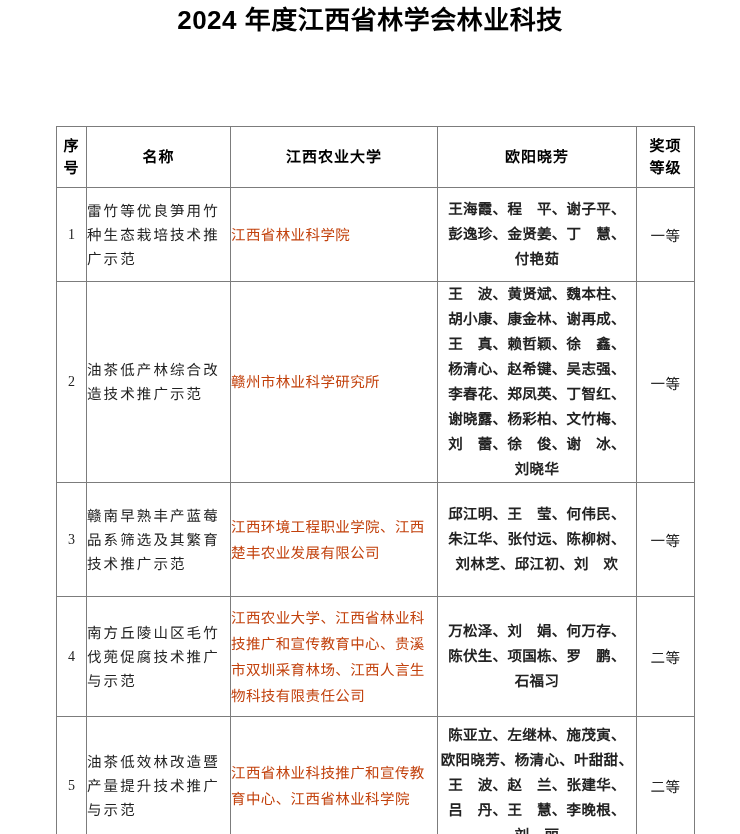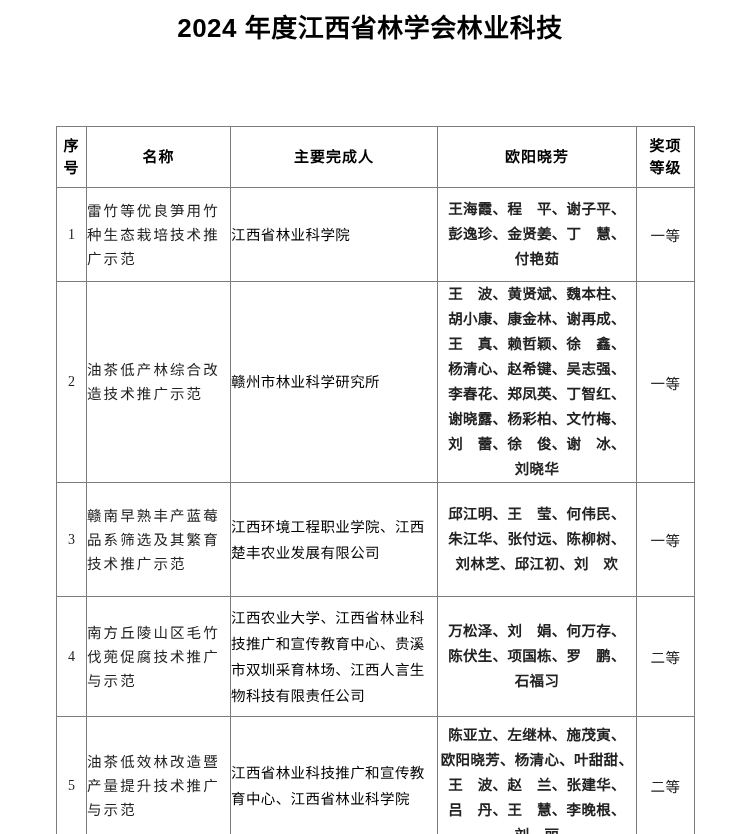--- a/index.html
+++ b/index.html
@@ -25,21 +25,21 @@
   }
 
   
   .doc-title {
     font-family: "Liberation Sans", "DejaVu Sans", sans-serif;
     font-weight: 700;
     font-size: 26px;
     line-height: 40px;
     text-align: center;
     color: #000000;
-    padding-top: 8px;
+    padding-top: 0;
     letter-spacing: 0.5px;
   }
   .doc-title .tline {
     display: block;
     white-space: pre;
   }
 
   
   .table-wrap {
     position: absolute;
@@ -106,21 +106,21 @@
     line-height: 24px;
     color: #222;
     letter-spacing: 2.1px;
     text-align: left;
     margin-left: 32px;
   }
   td.cell-unit {
     padding: 6px 9px 6px 9px;
     font-size: 14.5px;
     line-height: 26px;
-    color: #000000;
+    color: #c2410c;
     letter-spacing: 0.4px;
     text-align: left;
   }
   td.cell-ppl {
     padding: 6px 8px 6px 9px;
     font-size: 14.5px;
     line-height: 25px;
     color: #222;
     letter-spacing: 0.3px;
     text-align: center;
@@ -156,21 +156,21 @@
       <thead>
         <tr>
           <th>
             <span class="th-stack">序
 号</span>
           </th>
           <th>
             <span class="th-stack">名称</span>
           </th>
           <th>
-            <span class="th-stack">主要完成人</span>
+            <span class="th-stack">江西农业大学</span>
           </th>
           <th>
             <span class="th-stack">欧阳晓芳</span>
           </th>
           <th>
             <span class="th-stack">奖项
 等级</span>
           </th>
         </tr>
       </thead>

